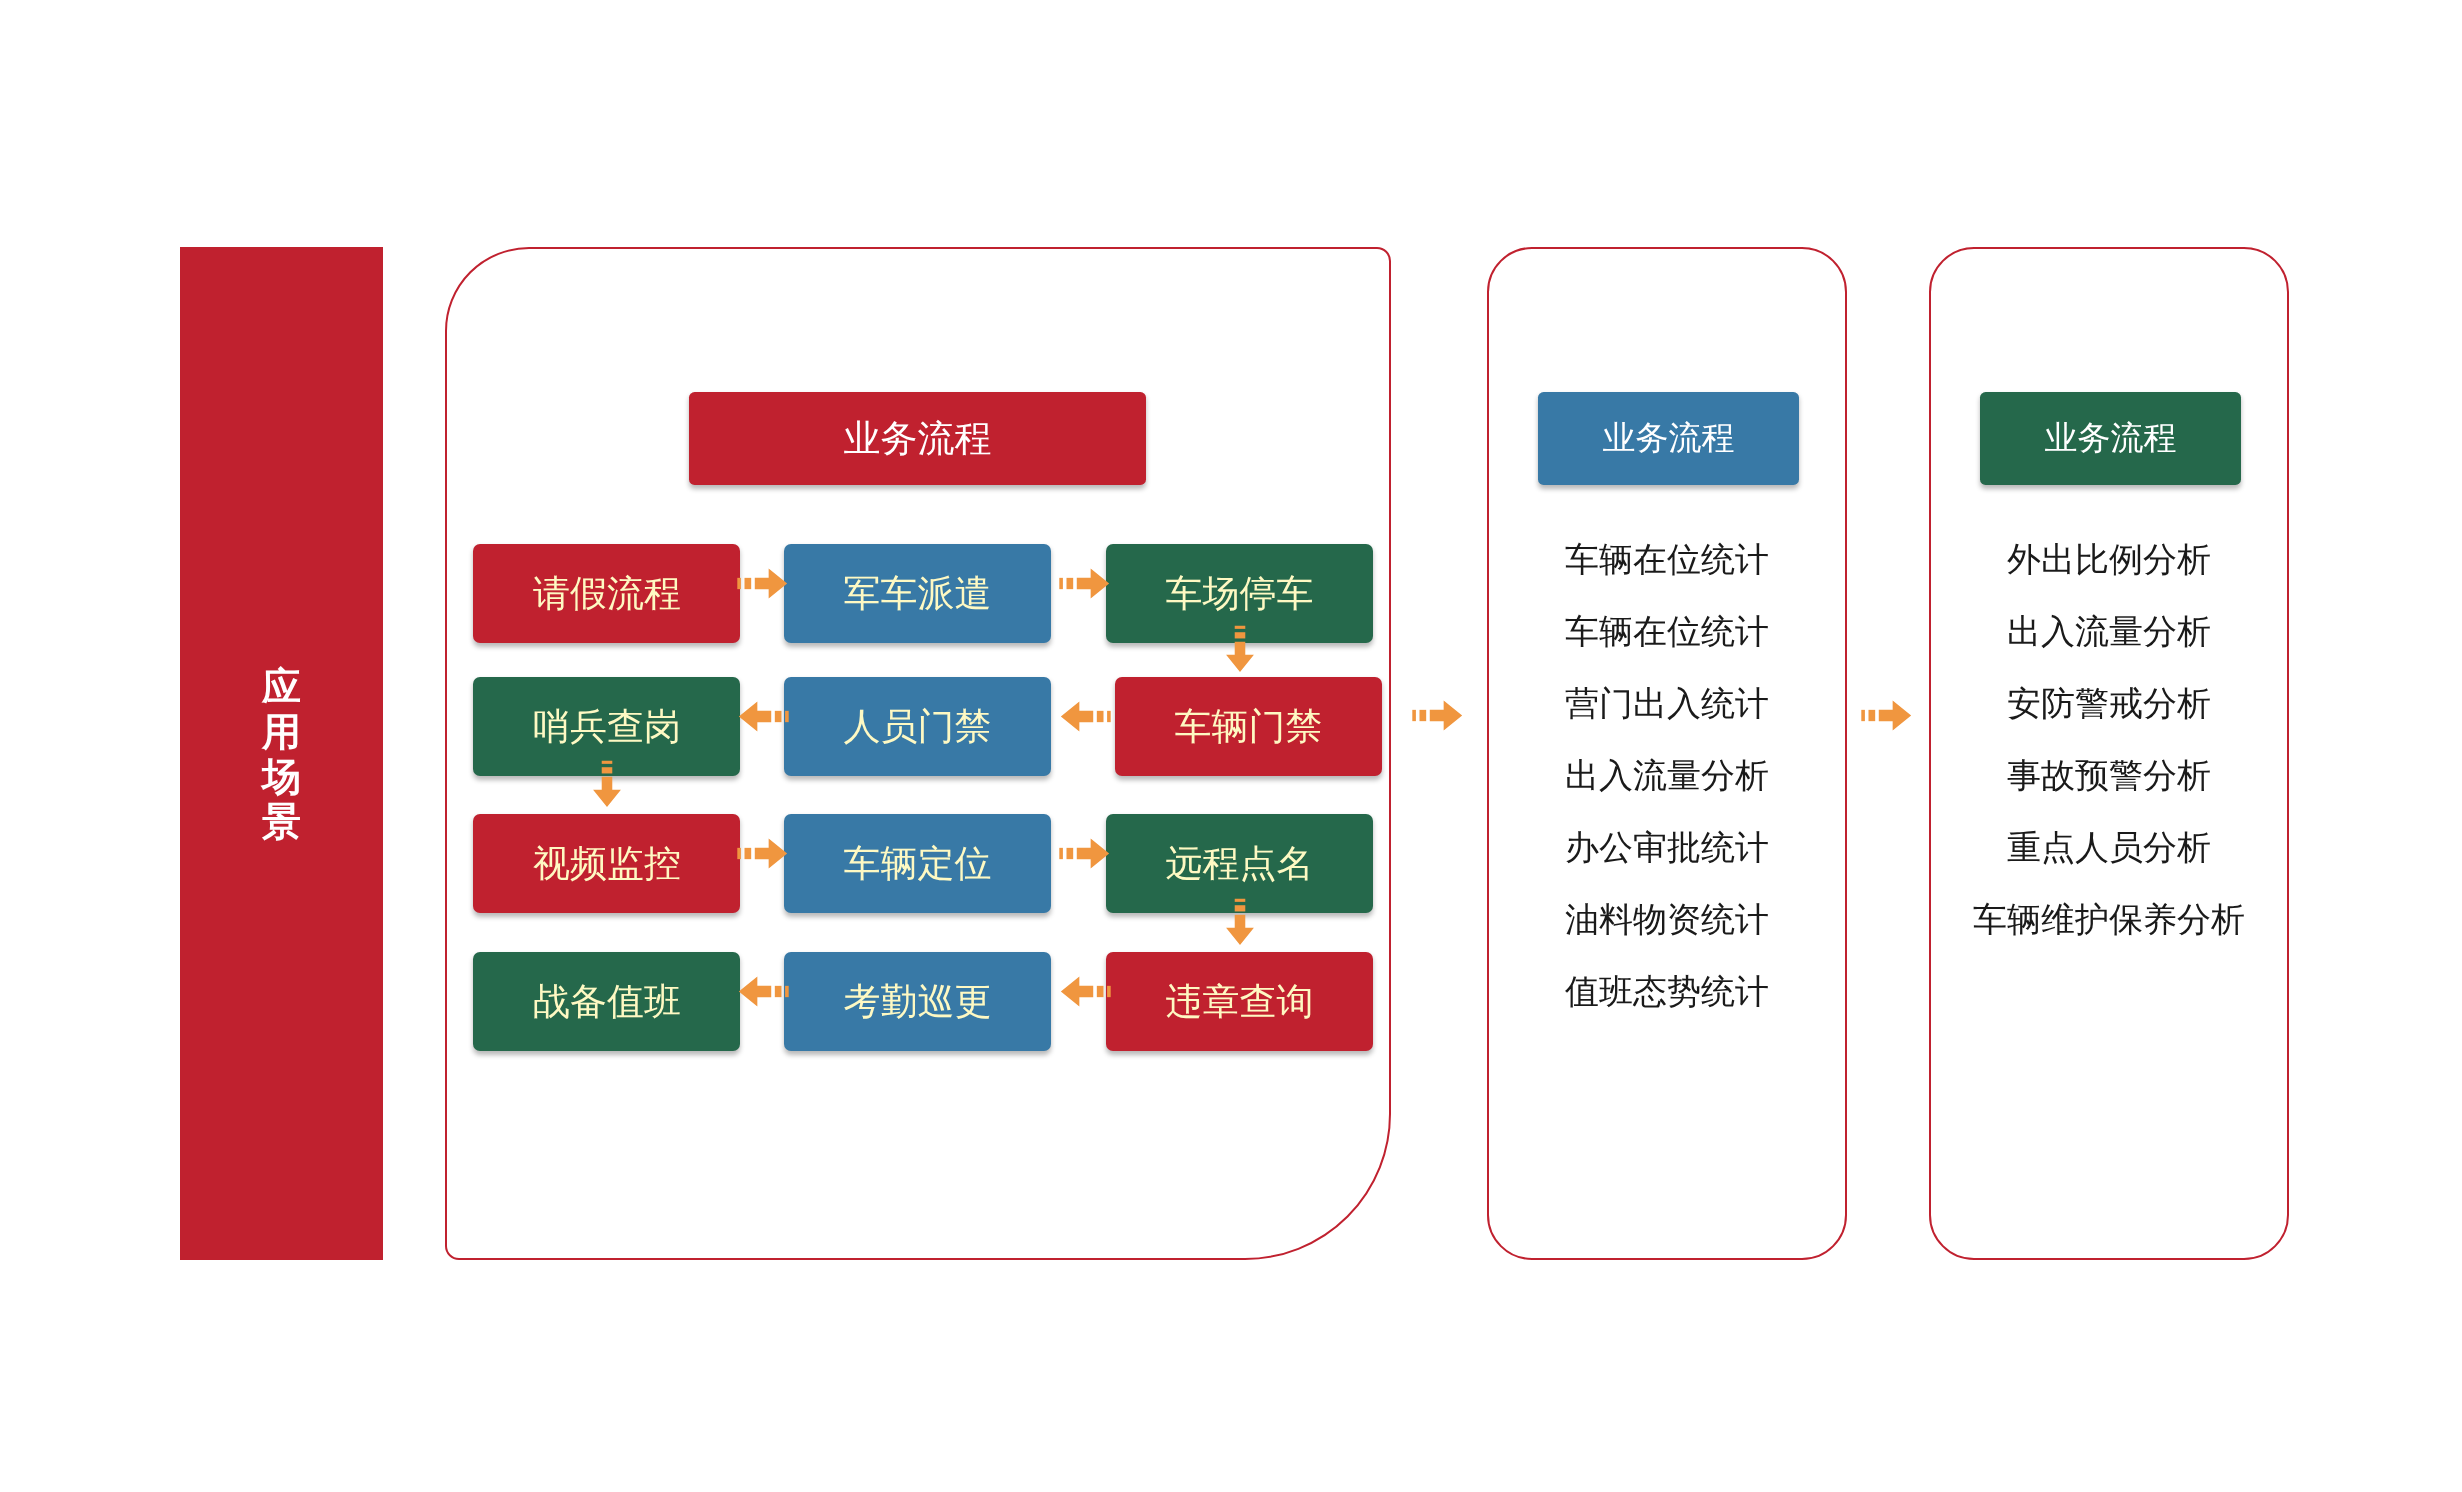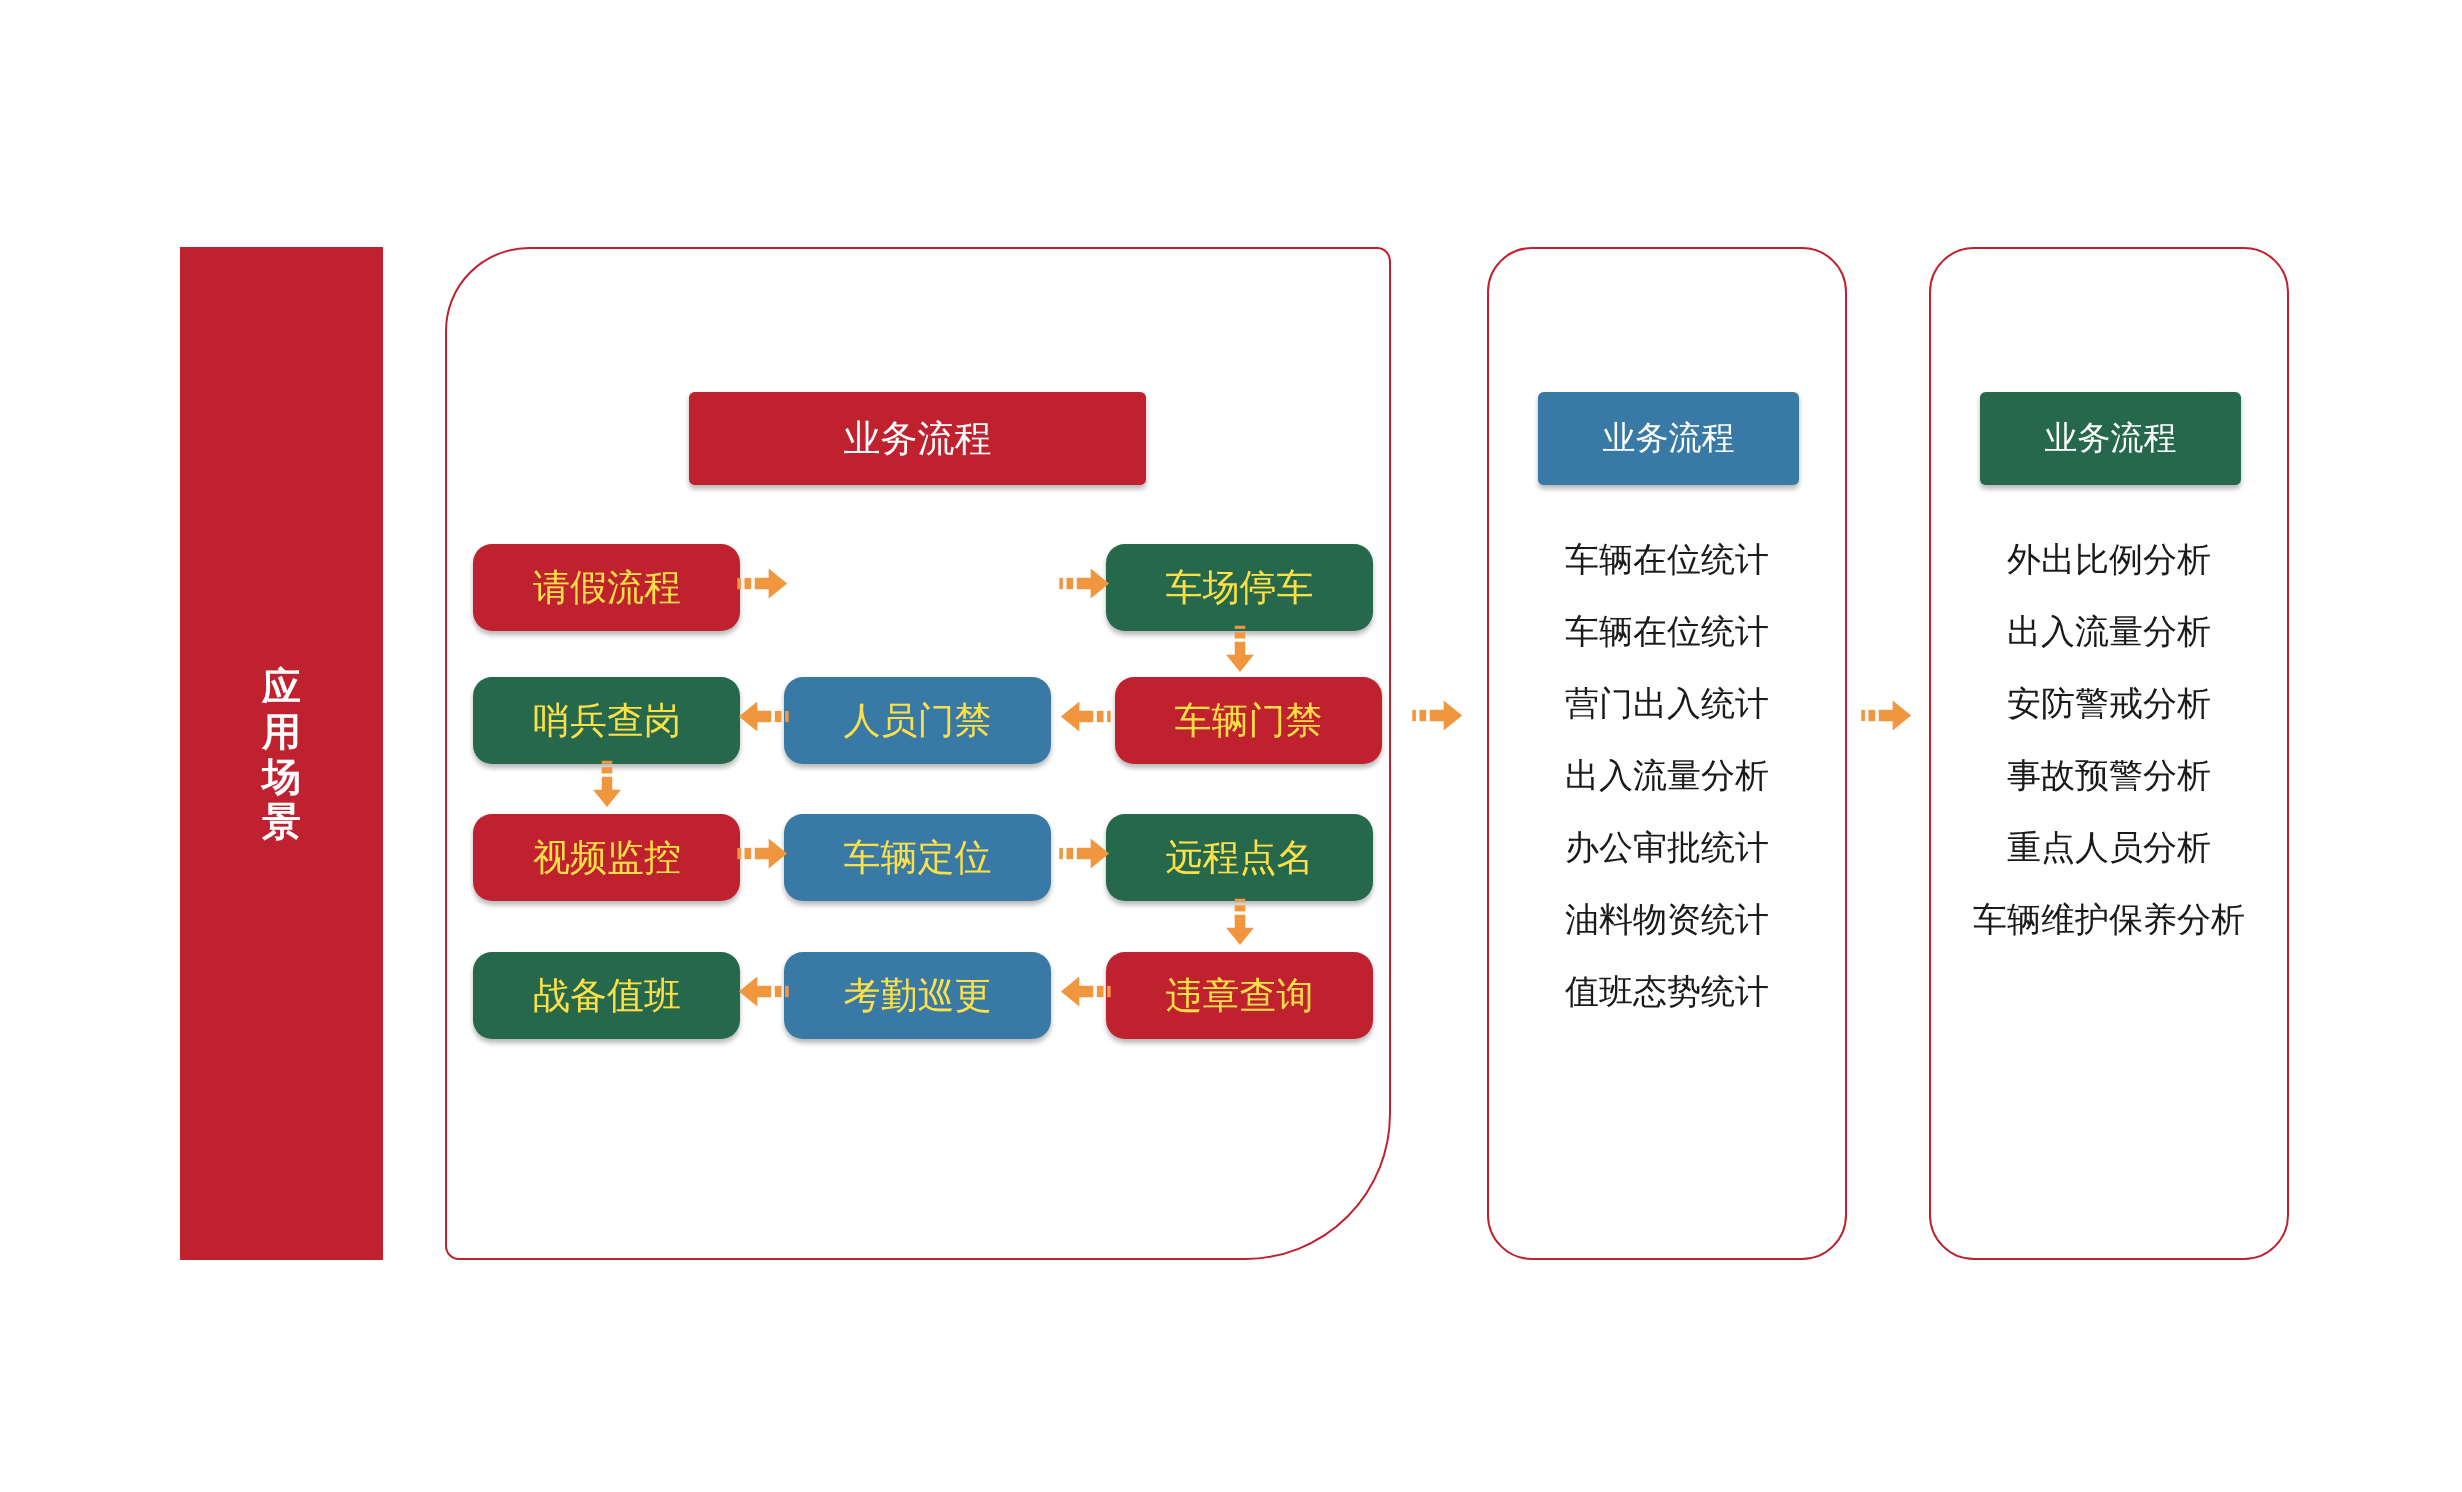--- a/index.html
+++ b/index.html
@@ -31,23 +31,23 @@
   .header{position:absolute;display:flex;align-items:center;justify-content:center;
     color:#fff;border-radius:5.6px;box-shadow:0 3.4px 5.6px rgba(0,0,0,.28);}
   .big-header{left:242px;top:143px;width:457px;height:93px;font-size:37px;}
   .small-header{left:49px;top:143px;width:261px;height:93px;font-size:33px;}
   .c-red{background:var(--red);}
   .c-blue{background:var(--blue);}
   .c-green{background:var(--green);}
 
   
   #flow-grid{position:absolute;left:0;top:0;right:0;bottom:0;}
-  .fbox{position:absolute;width:267px;height:87px;border-radius:19px;
+  .fbox{position:absolute;width:267px;height:99px;border-radius:7px;
     display:flex;align-items:center;justify-content:center;
-    color:#fde047;font-size:37px;box-shadow:0 3.4px 5.6px rgba(0,0,0,.28);}
+    color:#fef9c3;font-size:37px;box-shadow:0 3.4px 5.6px rgba(0,0,0,.28);}
 
   
   .arrow{position:absolute;}
   .arrow svg{display:block;width:100%;height:100%;}
   .arrow.left{transform:rotate(180deg);}
   .arrow.down{transform:rotate(90deg);}
 
   
   .plist{position:absolute;left:0;right:0;top:275px;margin:0;padding:0;list-style:none;}
   .plist li{height:72px;display:flex;align-items:center;justify-content:center;
@@ -59,20 +59,21 @@
 <div class="canvas">
 
   <div class="sidebar">
     <div class="sidebar-text">应用场景</div>
   </div>
 
   <div class="panel big-panel">
     <div class="header big-header c-red">业务流程</div>
     <div id="flow-grid">
         <div class="fbox c-red" style="left: 26.4px; top: 295px;">请假流程</div>
+        <div class="fbox c-blue" style="left: 337px; top: 295px;">军车派遣</div>
         <div class="fbox c-green" style="left: 659px; top: 295px;">车场停车</div>
         <div class="arrow right" style="left: 290px; top: 316px; width: 52px; height: 37px;">
           <svg viewBox="0 0 100 72" xmlns="http://www.w3.org/2000/svg">
             <rect x="0" y="25" width="7" height="22" fill="#F0963F"></rect>
             <rect x="14" y="25" width="13" height="22" fill="#F0963F"></rect>
             <polygon points="34,25 61,25 61,7 97,36 61,65 61,47 34,47" fill="#F0963F"></polygon>
           </svg>
         </div>
         <div class="arrow right" style="left: 612px; top: 316px; width: 52px; height: 37px;">
           <svg viewBox="0 0 100 72" xmlns="http://www.w3.org/2000/svg">

